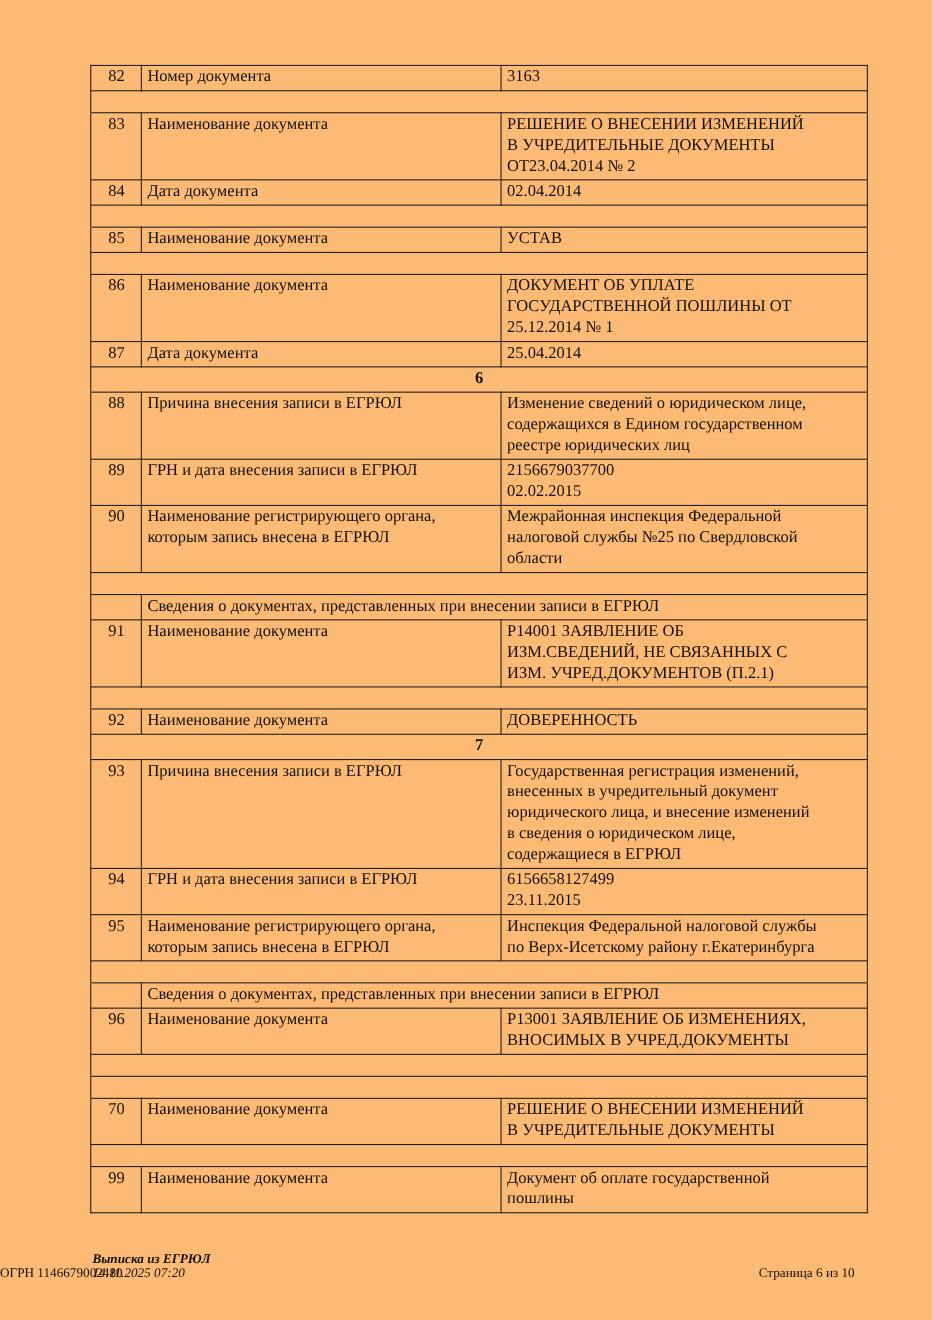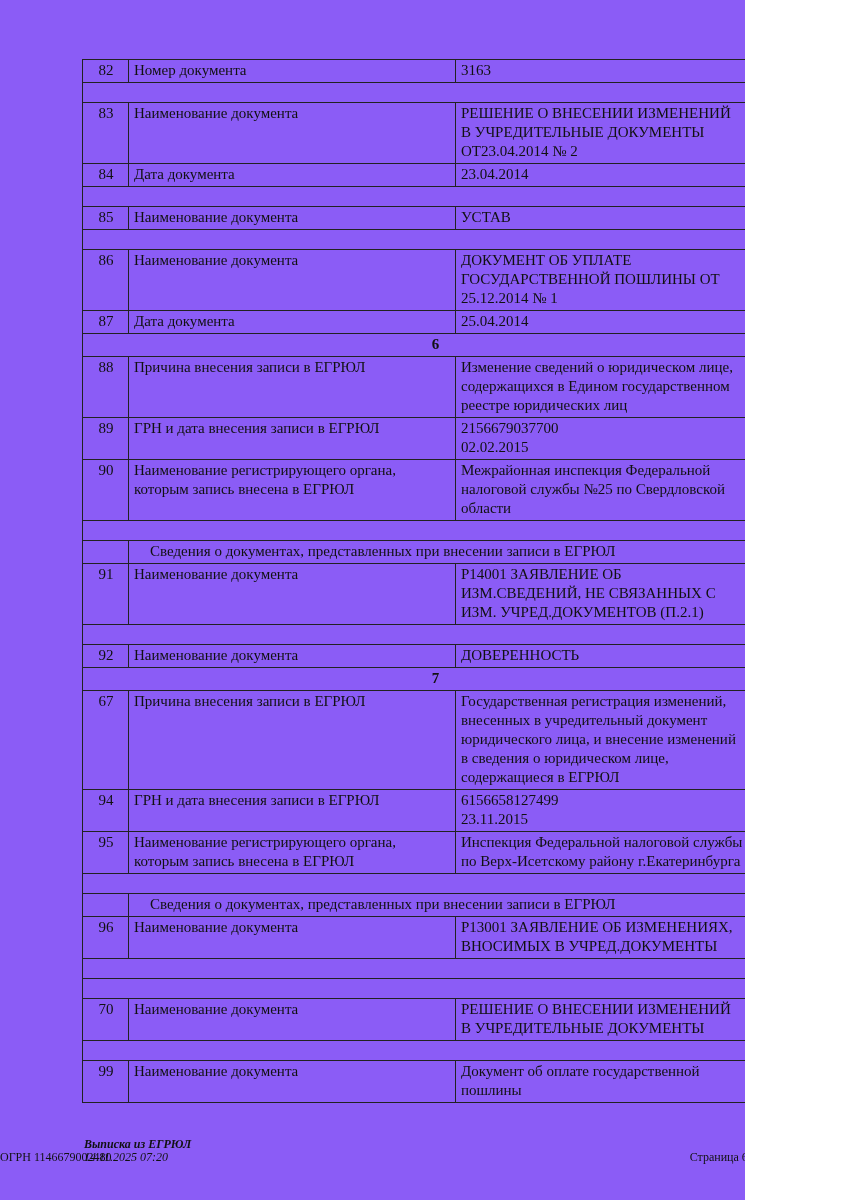--- a/index.html
+++ b/index.html
@@ -2,23 +2,23 @@
 <html><head>
 <meta charset="utf-8">
 <style>
   html, body {
     margin: 0;
     padding: 0;
     background: #ffffff;
   }
   .page {
     position: relative;
-    width: 745px;
+    width: 848px;
     height: 1200px;
-    background: #8b5cf6;
+    background: #fdba74;
     font-family: "Liberation Serif", serif;
     color: #111111;
     overflow: hidden;
   }
   table.records {
     position: absolute;
     left: 82px;
     top: 59px;
     width: 706px;
     border-collapse: collapse;
@@ -45,21 +45,21 @@
     padding: 0;
   }
   tr.section td {
     border-left: none;
     border-right: none;
     text-align: center;
     font-weight: bold;
     padding: 1px 0 2px 0;
   }
   tr.group-header td.ghdr {
-    padding-left: 21px;
+    padding-left: 5px;
   }
   .footer {
     position: absolute;
     left: 0;
     top: 1138px;
     width: 848px;
     font-size: 12px;
     line-height: 13px;
     color: #111111;
   }
@@ -109,21 +109,21 @@
         <tr>
           <td class="num">83</td>
           <td>Наименование документа</td>
           <td>РЕШЕНИЕ О ВНЕСЕНИИ ИЗМЕНЕНИЙ
 В УЧРЕДИТЕЛЬНЫЕ ДОКУМЕНТЫ
 ОТ23.04.2014 № 2</td>
         </tr>
         <tr>
           <td class="num">84</td>
           <td>Дата документа</td>
-          <td>23.04.2014</td>
+          <td>02.04.2014</td>
         </tr>
         <tr class="spacer">
           <td colspan="3"></td>
         </tr>
         <tr>
           <td class="num">85</td>
           <td>Наименование документа</td>
           <td>УСТАВ</td>
         </tr>
         <tr class="spacer">
@@ -184,21 +184,21 @@
         </tr>
         <tr>
           <td class="num">92</td>
           <td>Наименование документа</td>
           <td>ДОВЕРЕННОСТЬ</td>
         </tr>
         <tr class="section">
           <td colspan="3">7</td>
         </tr>
         <tr>
-          <td class="num">67</td>
+          <td class="num">93</td>
           <td>Причина внесения записи в ЕГРЮЛ</td>
           <td>Государственная регистрация изменений,
 внесенных в учредительный документ
 юридического лица, и внесение изменений
 в сведения о юридическом лице,
 содержащиеся в ЕГРЮЛ</td>
         </tr>
         <tr>
           <td class="num">94</td>
           <td>ГРН и дата внесения записи в ЕГРЮЛ</td>

